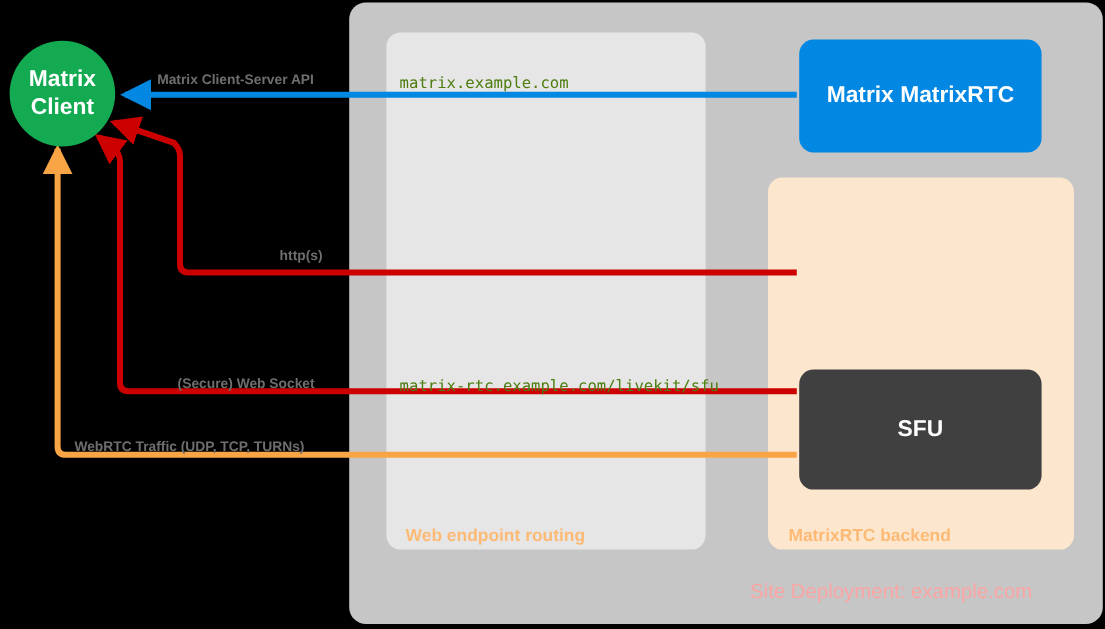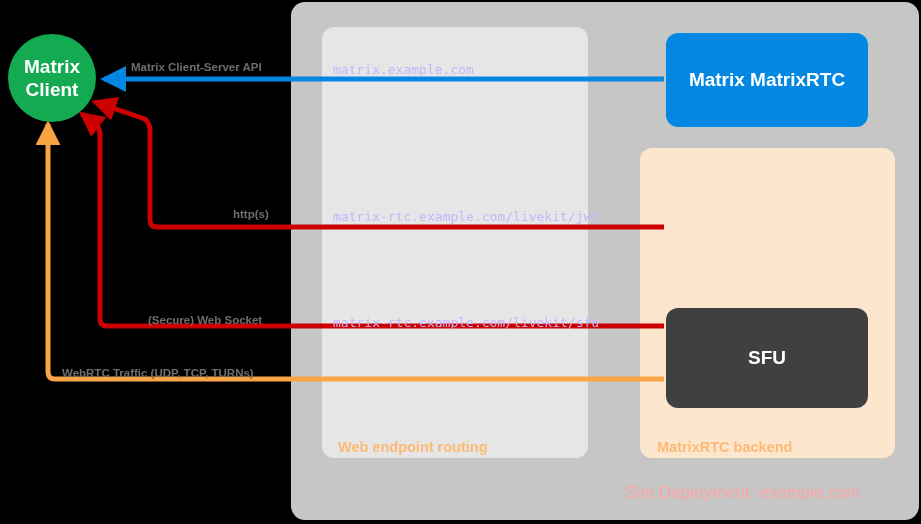--- a/index.html
+++ b/index.html
@@ -59,21 +59,21 @@
     position: absolute;
     font-size: 11.5px;
     font-weight: bold;
     color: #6e6e6e;
     white-space: nowrap;
   }
   .endpoint-label {
     position: absolute;
     font-size: 13px;
     font-family: "DejaVu Sans Mono", monospace;
-    color: #c4b5fd;
+    color: #4d7c0f;
     white-space: nowrap;
   }
 </style>
 </head>
 <body>
 
 <div id="diagram">
 
   <svg id="svg-layer" viewBox="0 0 921 524">
     <defs>
@@ -128,17 +128,16 @@
   <div class="edge-label" style="left:131px; top:61px;text-align:center;">Matrix Client-Server API</div>
 
   <div class="edge-label" style="left:233px; top:208px;">http(s)</div>
 
   <div class="edge-label" style="left:148px; top:314px;">(Secure) Web Socket</div>
 
   <div class="edge-label" style="left:62px; top:367px;text-align:right;">WebRTC Traffic (UDP, TCP, TURNs)</div>
 
   <div class="endpoint-label" style="left:333px; top:62px;">matrix.example.com</div>
 
-  <div class="endpoint-label" style="left:333px; top:209px;">matrix-rtc.example.com/livekit/jwt</div>
 
   <div class="endpoint-label" style="left:333px; top:315px;">matrix-rtc.example.com/livekit/sfu</div>
 
 </div>
 
 </body></html>

